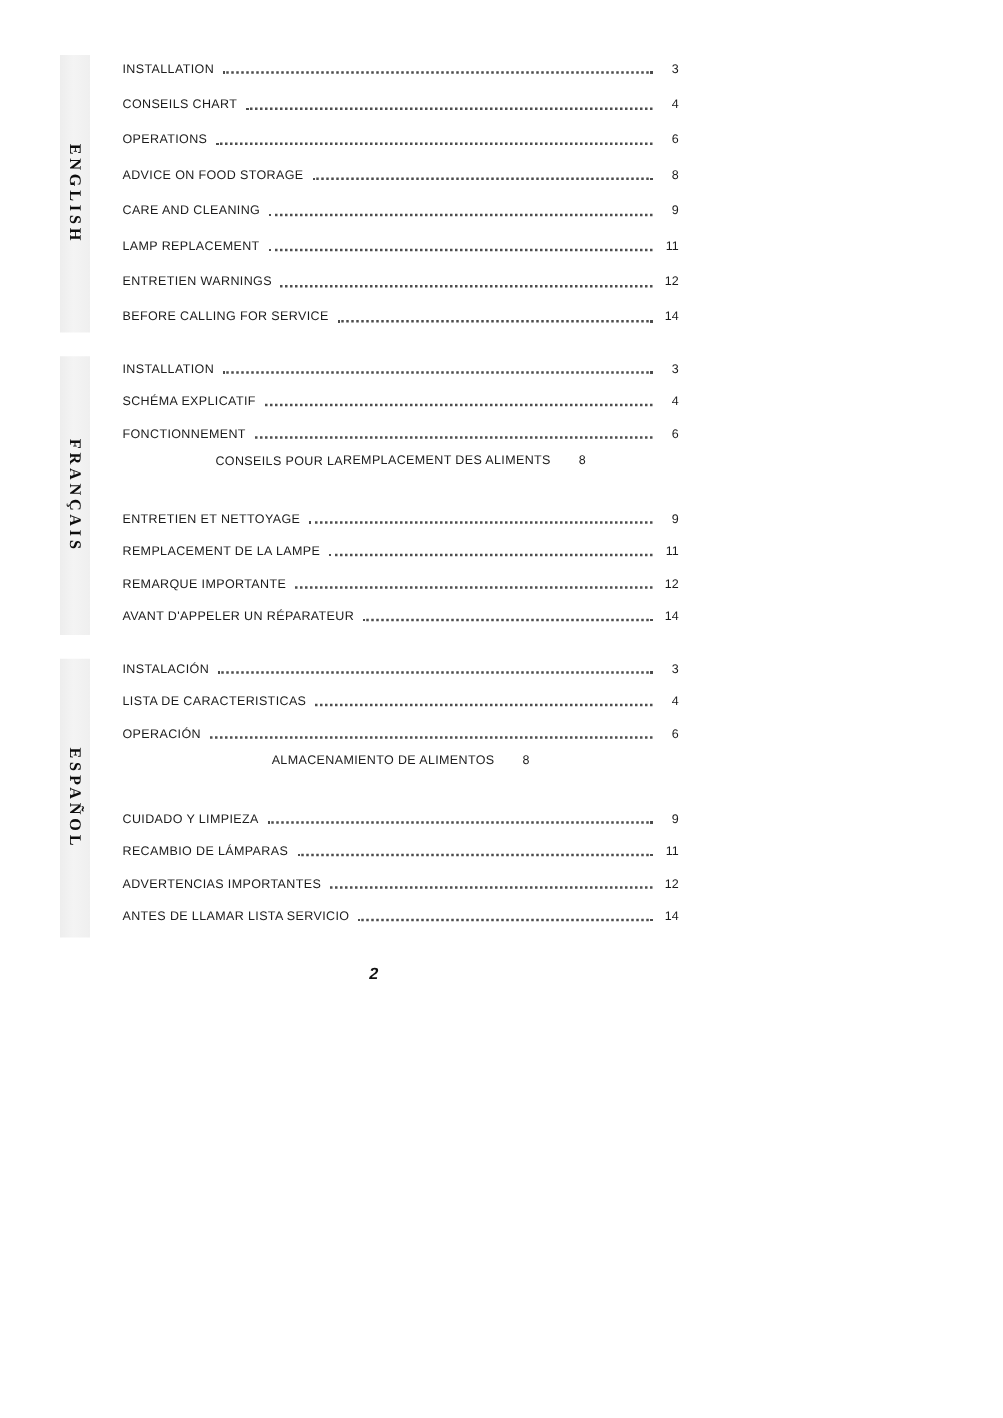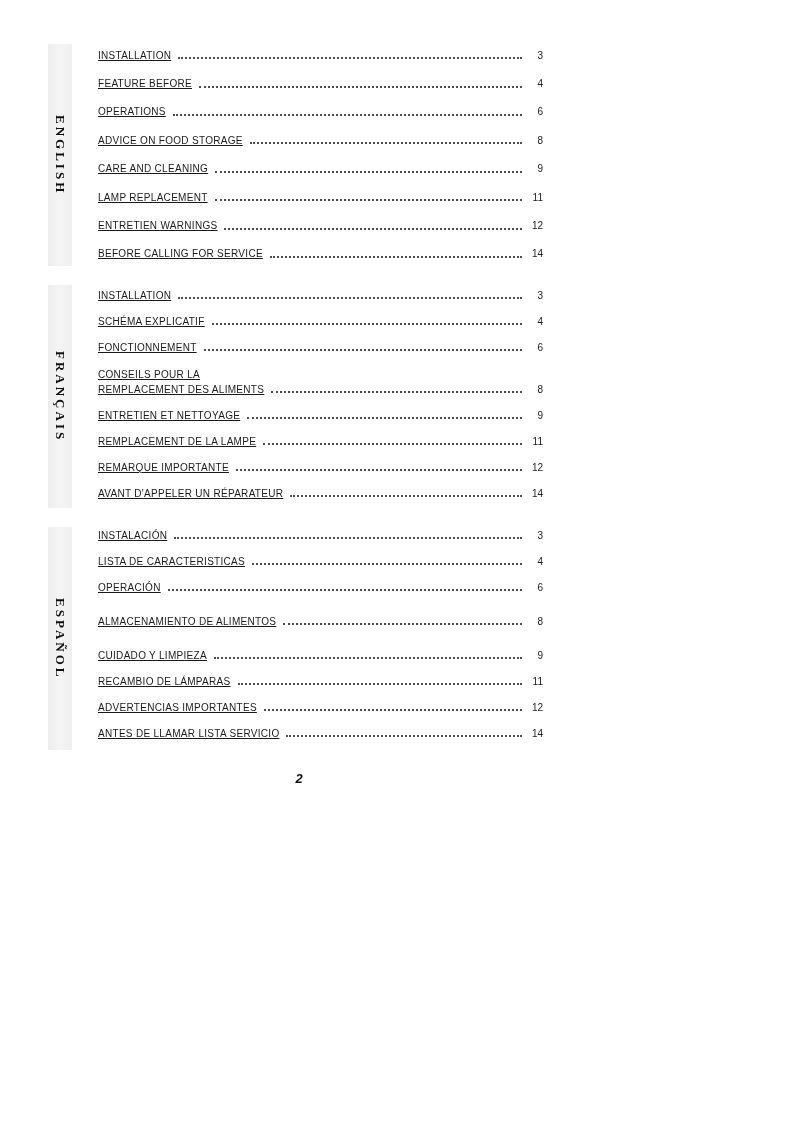--- a/index.html
+++ b/index.html
@@ -50,38 +50,37 @@
   .sec-fr .row      { height: 26px; }
   .sec-es .lang-bar { top: 5px;  height: 223px; }
   .sec-es .rows     { top: 0; }
   .sec-es .row      { height: 26px; }
   .sec-en { top: 40px;  height: 230px; }
   .sec-fr { top: 282px; height: 226px; }
   .sec-es { top: 522px; height: 230px; }
 
   .row.double {
     height: 42px;
-    flex-direction: column;
+    flex-direction: row;
     align-items: stretch;
     justify-content: center;
   }
   .row.double .line1 {
     height: 16px; line-height: 16px;
   }
   .row.double .line2 {
     display: flex;
     align-items: center;
     height: 16px;
   }
   .title {
     font-size: 10px;
     letter-spacing: 0.3px;
     color: #1b1b1b;
     white-space: nowrap;
-    text-decoration: underline;
   }
   .leader {
     flex: 1 1 auto;
     height: 0;
     border-bottom: 2px dotted #4d4d4d;
     align-self: center;
     margin: 6px 5px 0 7px;
   }
   .pagenum {
     font-size: 10px;
@@ -110,21 +109,21 @@
   <div class="lang-bar">
     <span class="lang-label">ENGLISH</span>
   </div>
   <div class="rows">
     <div class="row">
       <span class="title">INSTALLATION</span>
       <span class="leader"></span>
       <span class="pagenum">3</span>
     </div>
     <div class="row">
-      <span class="title">FEATURE BEFORE</span>
+      <span class="title">CONSEILS CHART</span>
       <span class="leader"></span>
       <span class="pagenum">4</span>
     </div>
     <div class="row">
       <span class="title">OPERATIONS</span>
       <span class="leader"></span>
       <span class="pagenum">6</span>
     </div>
     <div class="row">
       <span class="title">ADVICE ON FOOD STORAGE</span>

